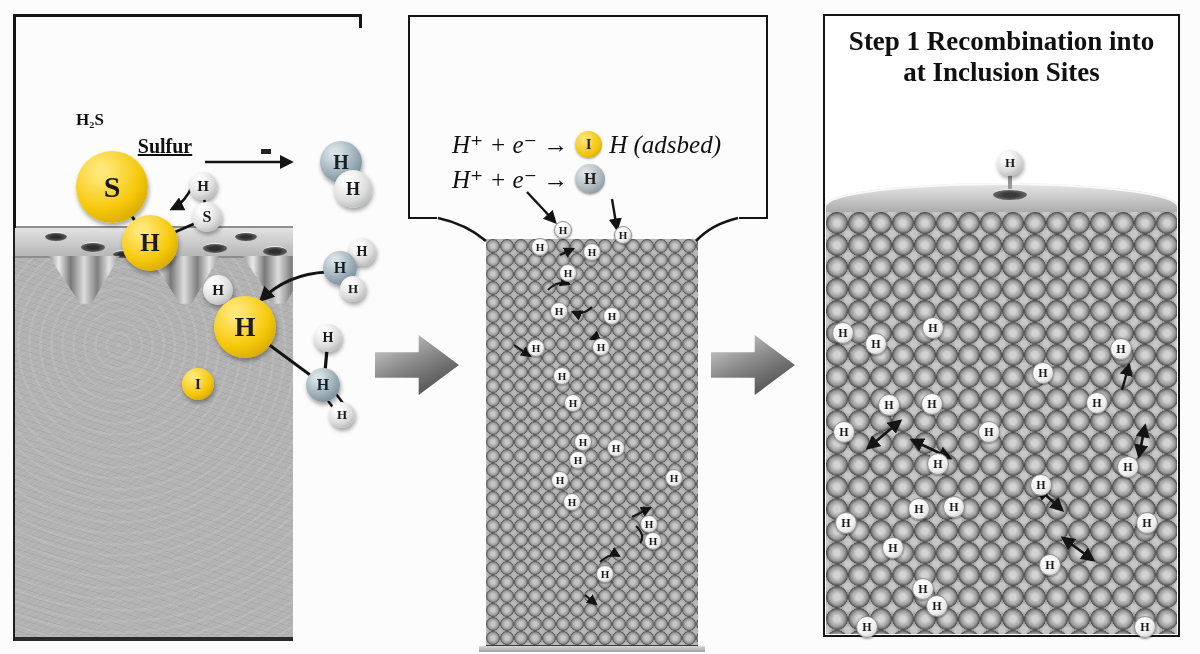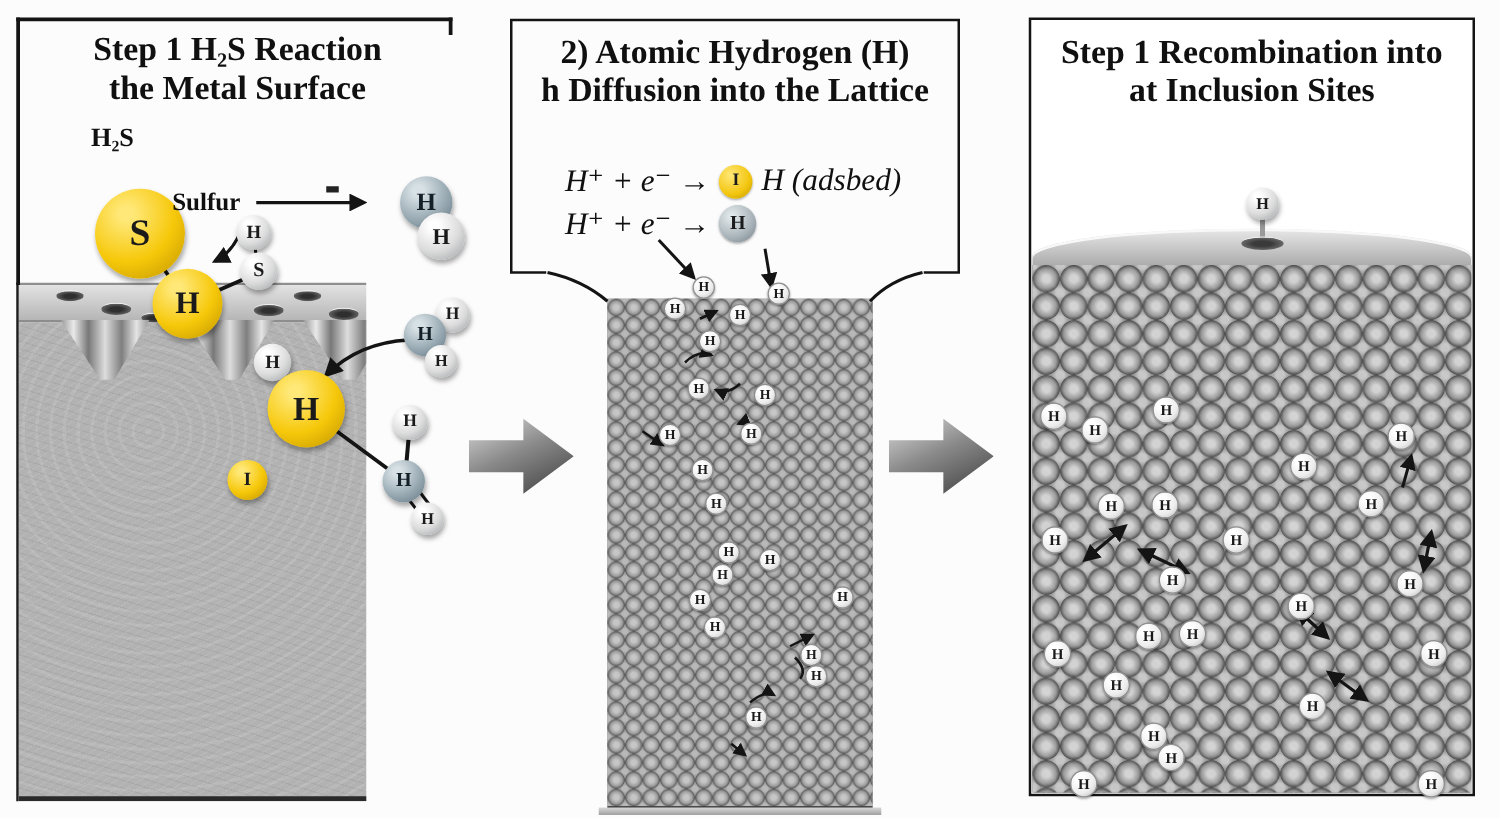--- a/index.html
+++ b/index.html
@@ -83,27 +83,23 @@
 </style>
 </head>
 <body>
 
 <div id="canvas">
 
   <div class="frame-line" style="left:13px;top:14px;width:349px;height:3px;"></div>
   <div class="frame-line" style="left:359px;top:14px;width:3px;height:14px;"></div>
   <div class="frame-line" style="left:13px;top:14px;width:3px;height:214px;"></div>
 
-  <div class="panel-title" style="left:25px;top:24px;width:330px;">
-    <div>Step 1 H₂S Reaction</div>
-    <div>the Metal Surface</div>
-  </div>
-
-  <div class="small-label" style="left:58px;top:98px;width:64px;font-size:21px;">H₂S</div>
-  <div class="small-label" style="left:131px;top:151px;width:68px;font-size:20px;">Sulfur</div>
+
+  <div class="small-label" style="left:58px;top:110px;width:64px;font-size:17px;">H₂S</div>
+  <div class="small-label" style="left:131px;top:135px;width:68px;font-size:20px;text-decoration:underline;">Sulfur</div>
 
   <div id="metal-block">
     <div id="metal-top"></div>
     <div class="hole" style="left:30px;top:6px;width:22px;height:8px;"></div>
     <div class="hole" style="left:66px;top:16px;width:24px;height:9px;"></div>
     <div class="hole" style="left:98px;top:24px;width:20px;height:7px;"></div>
     <div class="hole" style="left:124px;top:24px;width:26px;height:10px;"></div>
     <div class="hole" style="left:188px;top:17px;width:24px;height:9px;"></div>
     <div class="hole" style="left:220px;top:6px;width:22px;height:8px;"></div>
     <div class="hole" style="left:248px;top:20px;width:24px;height:9px;"></div>
@@ -112,24 +108,20 @@
     <div class="pit" style="left:226px;"></div>
     <div id="metal-face"></div>
   </div>
 
   <div class="block-arrow" style="left:375px;top:333px;"></div>
   <div class="block-arrow" style="left:711px;top:333px;"></div>
 
   <div id="p2-box"></div>
   <div id="p2-box-erase"></div>
 
-  <div class="panel-title" style="left:416px;top:26px;width:344px;">
-    <div>2) Atomic Hydrogen (H)</div>
-    <div>h Diffusion into the Lattice</div>
-  </div>
 
   <div class="eq-row" style="left:452px;top:130px;">
     <span>H⁺ + e⁻ →</span>
     <span class="eq-circle yellow-c">I</span>
     <span>H (adsbed)</span>
   </div>
   <div class="eq-row" style="left:452px;top:164px;">
     <span>H⁺ + e⁻ →</span>
     <span class="eq-circle gray-c">H</span>
   </div>

